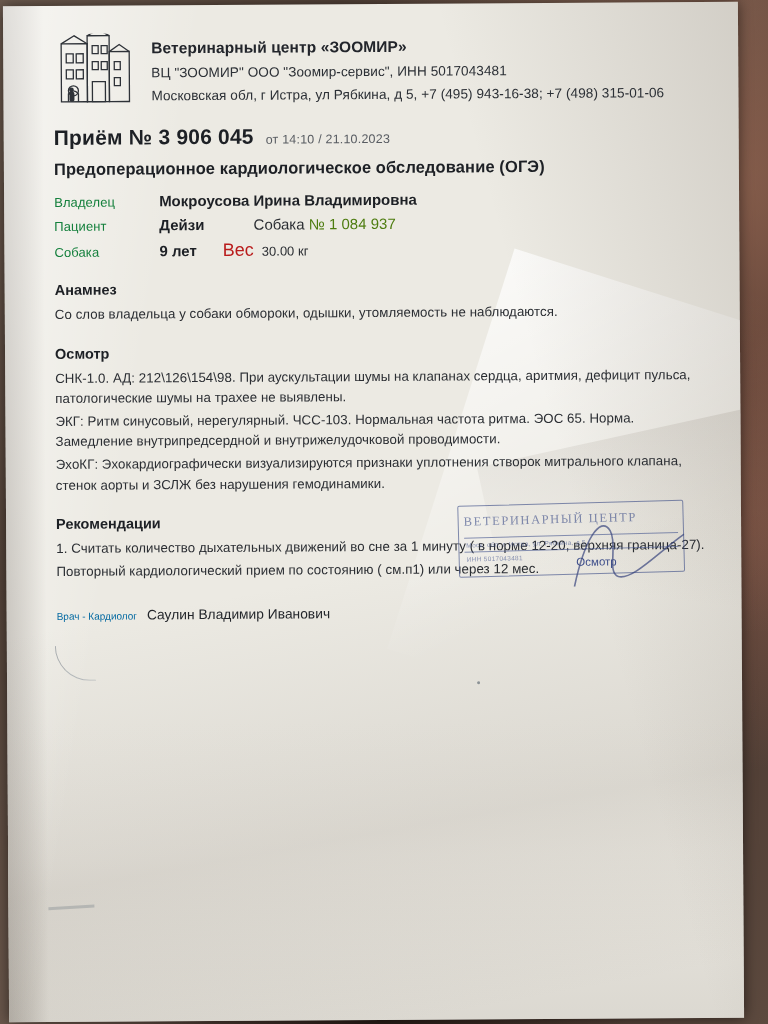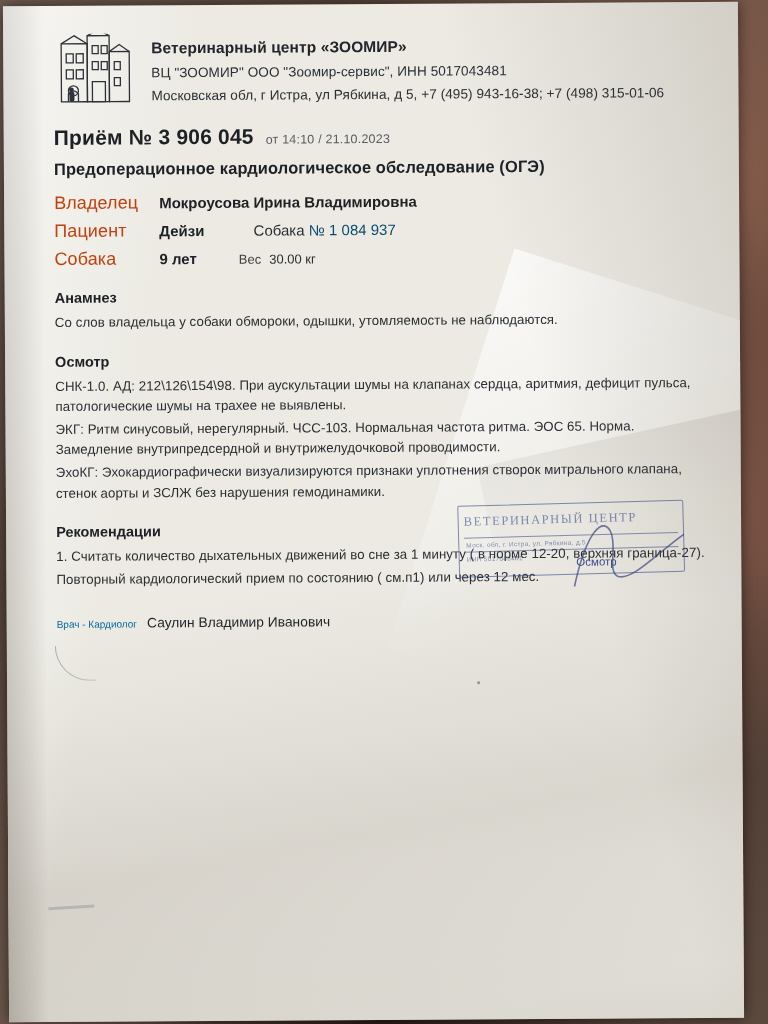--- a/index.html
+++ b/index.html
@@ -148,42 +148,42 @@
   
   .fields { margin-top: 14px; }
   .field-row {
     display: flex;
     align-items: baseline;
     margin-bottom: 7px;
   }
   .field-label {
     width: 105px;
     flex: 0 0 105px;
-    font-size: 18px;
-    color: #c2410c;
+    font-size: 13px;
+    color: #15803d;
     letter-spacing: .1px;
   }
   .field-value {
     font-size: 15px;
     font-weight: bold;
     color: #1d2025;
   }
   .field-value .muted {
     font-weight: normal;
-    color: #0c4a6e;
+    color: #4d7c0f;
   }
   .field-value .reg {
     font-weight: normal;
     color: #2b2e33;
     margin-left: 45px;
   }
   .inline-label {
-    font-size: 13px;
-    color: #404040;
-    margin-left: 42px;
+    font-size: 18px;
+    color: #b91c1c;
+    margin-left: 26px;
     margin-right: 8px;
   }
   .small-val {
     font-size: 13px;
     color: #2b2e33;
   }
 
   
   .section { margin-top: 20px; }
   .section-title {

